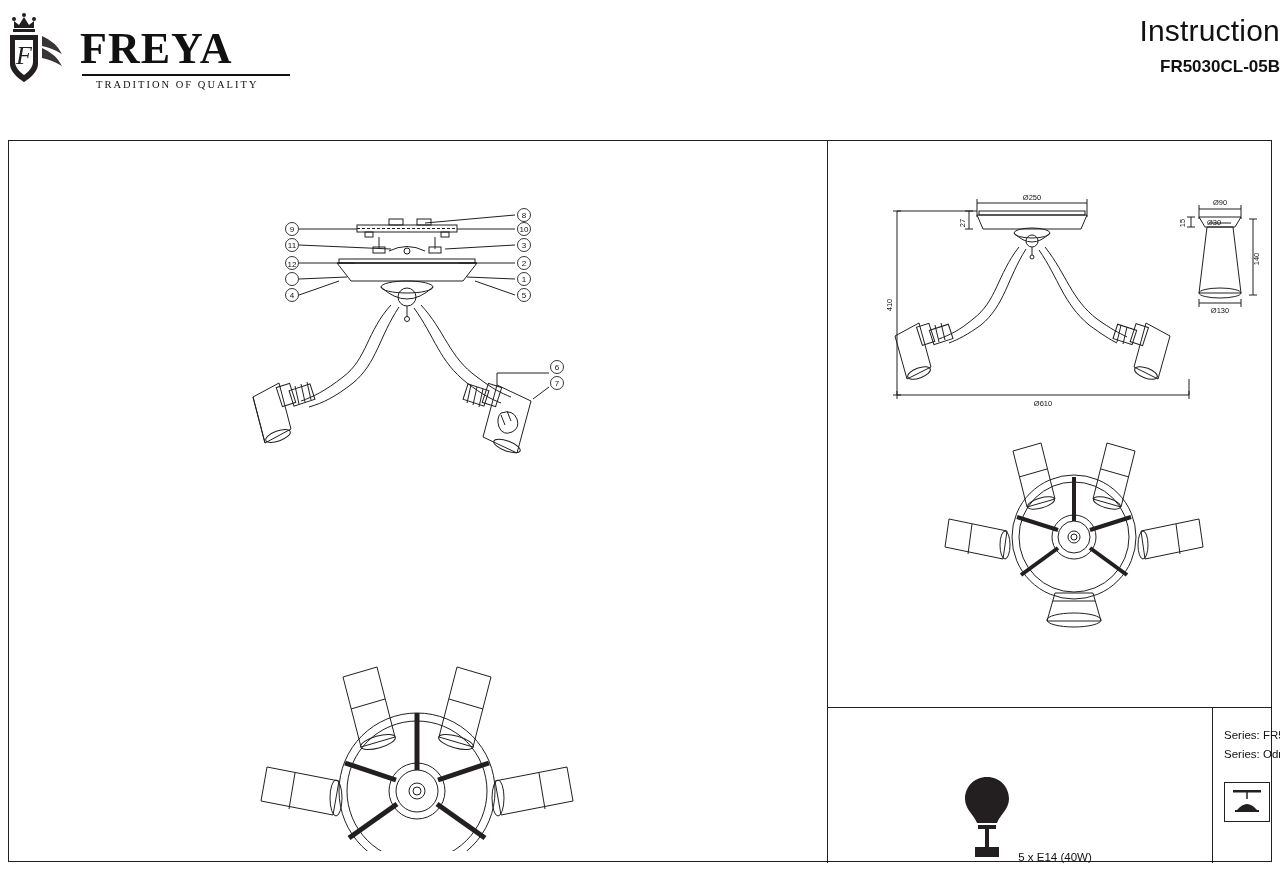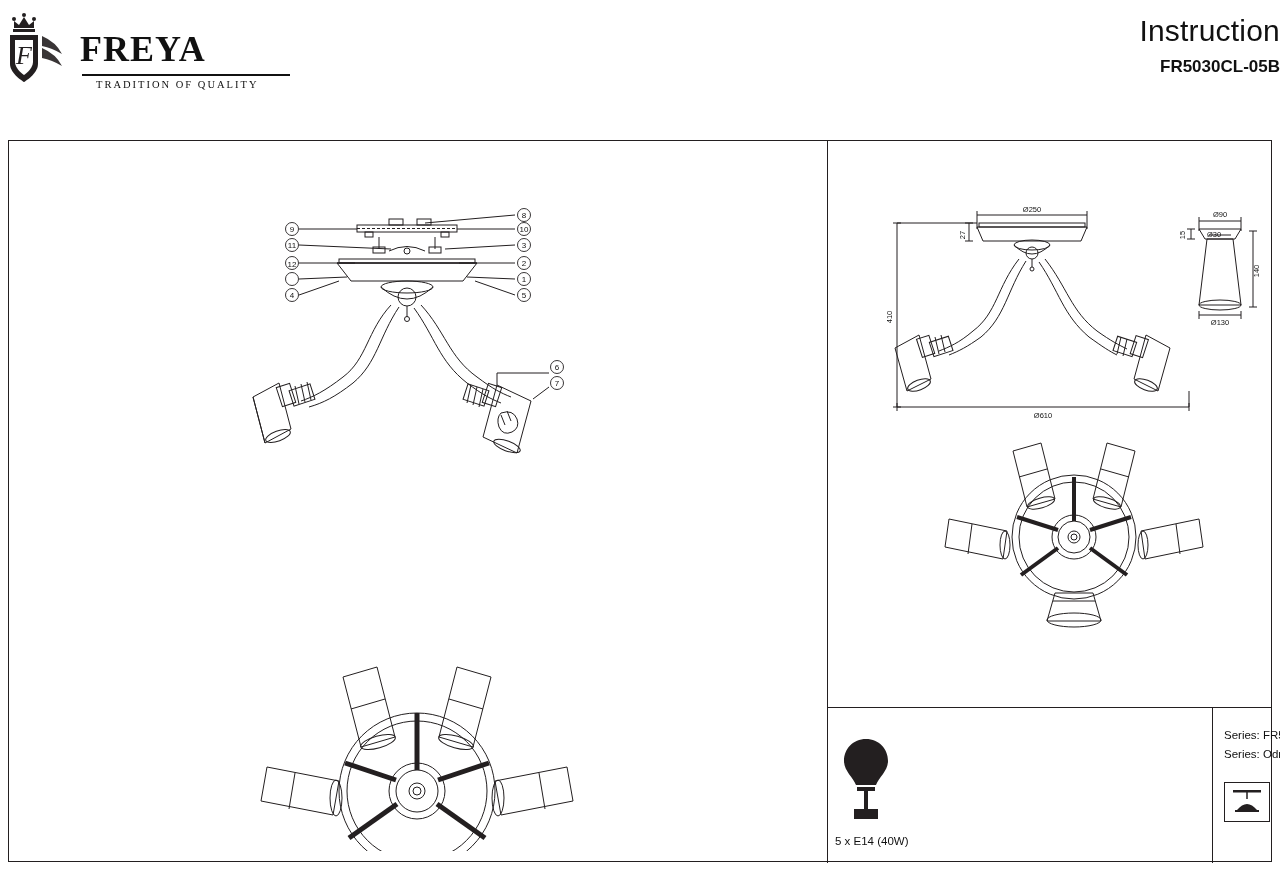--- a/index.html
+++ b/index.html
@@ -14,21 +14,21 @@
   .page { position: relative; width: 1280px; height: 875px; }
 
   
   .header { position: absolute; left: 0; top: 0; width: 1280px; height: 118px; }
   .logo-wrap { position: absolute; left: 8px; top: 12px; display: flex; align-items: flex-start; }
   .logo-mark { width: 62px; height: 74px; }
   .logo-text { margin-left: 10px; padding-top: 14px; }
   .logo-name {
     font-family: "Liberation Serif", serif;
     font-weight: bold;
-    font-size: 36px;
+    font-size: 44px;
     letter-spacing: 1px;
     line-height: 46px;
     color: #111;
   }
   .logo-rule { height: 2px; background: #111; margin: 2px 0 3px 2px; width: 208px; }
   .logo-tagline {
     font-size: 10.5px;
     letter-spacing: 2.0px;
     color: #111;
     margin-left: 16px;
@@ -79,21 +79,21 @@
   }
   .info-line { font-size: 11.5px; color: #111; margin-bottom: 7px; }
   .cat-row { display: flex; align-items: center; margin-top: 22px; }
   .cat-icon {
     width: 46px; height: 40px; border: 1px solid #231f20;
     display: flex; align-items: center; justify-content: center;
   }
 
   .bulb-panel {
     position: absolute; left: 826px; top: 576px; width: 378px; height: 146px;
-    display: flex; flex-direction: column; align-items: flex-start; justify-content: center;
+    display: flex; flex-direction: row; align-items: flex-end; justify-content: center;
   }
   .bulb-caption { font-size: 11.5px; margin-top: 10px; color: #111; }
   .dim { font-size: 7.5px; fill: #111; }
 </style>
 </head>
 <body>
 
 <div class="page">
 
   <div class="header">
@@ -296,21 +296,21 @@
             <path d="M156 392 L166 358 L214 358 L224 392 Z"></path>
             <ellipse cx="190" cy="390" rx="34" ry="8"></ellipse>
             <line x1="163" y1="368" x2="217" y2="368"></line>
           </g>
 
           <circle cx="190" cy="290" r="4" fill="#fff"></circle>
         </g>
       </svg>
     </div>
 
-    <div class="dwg" style="left:860px; top:54px;">
+    <div class="dwg" style="left:860px; top:42px;">
       <svg width="390" height="300" viewBox="0 0 390 300">
         <g fill="none" stroke="#231f20" stroke-width="1">
 
           <path d="M108 32 L218 32 L212 46 L114 46 Z"></path>
           <rect x="110" y="28" width="106" height="4"></rect>
           <ellipse cx="163" cy="50" rx="18" ry="5"></ellipse>
           <path d="M145 50 q18 18 36 0"></path>
           <circle cx="163" cy="58" r="6"></circle>
           <line x1="163" y1="64" x2="163" y2="72"></line>
           <circle cx="163" cy="74" r="2"></circle>

